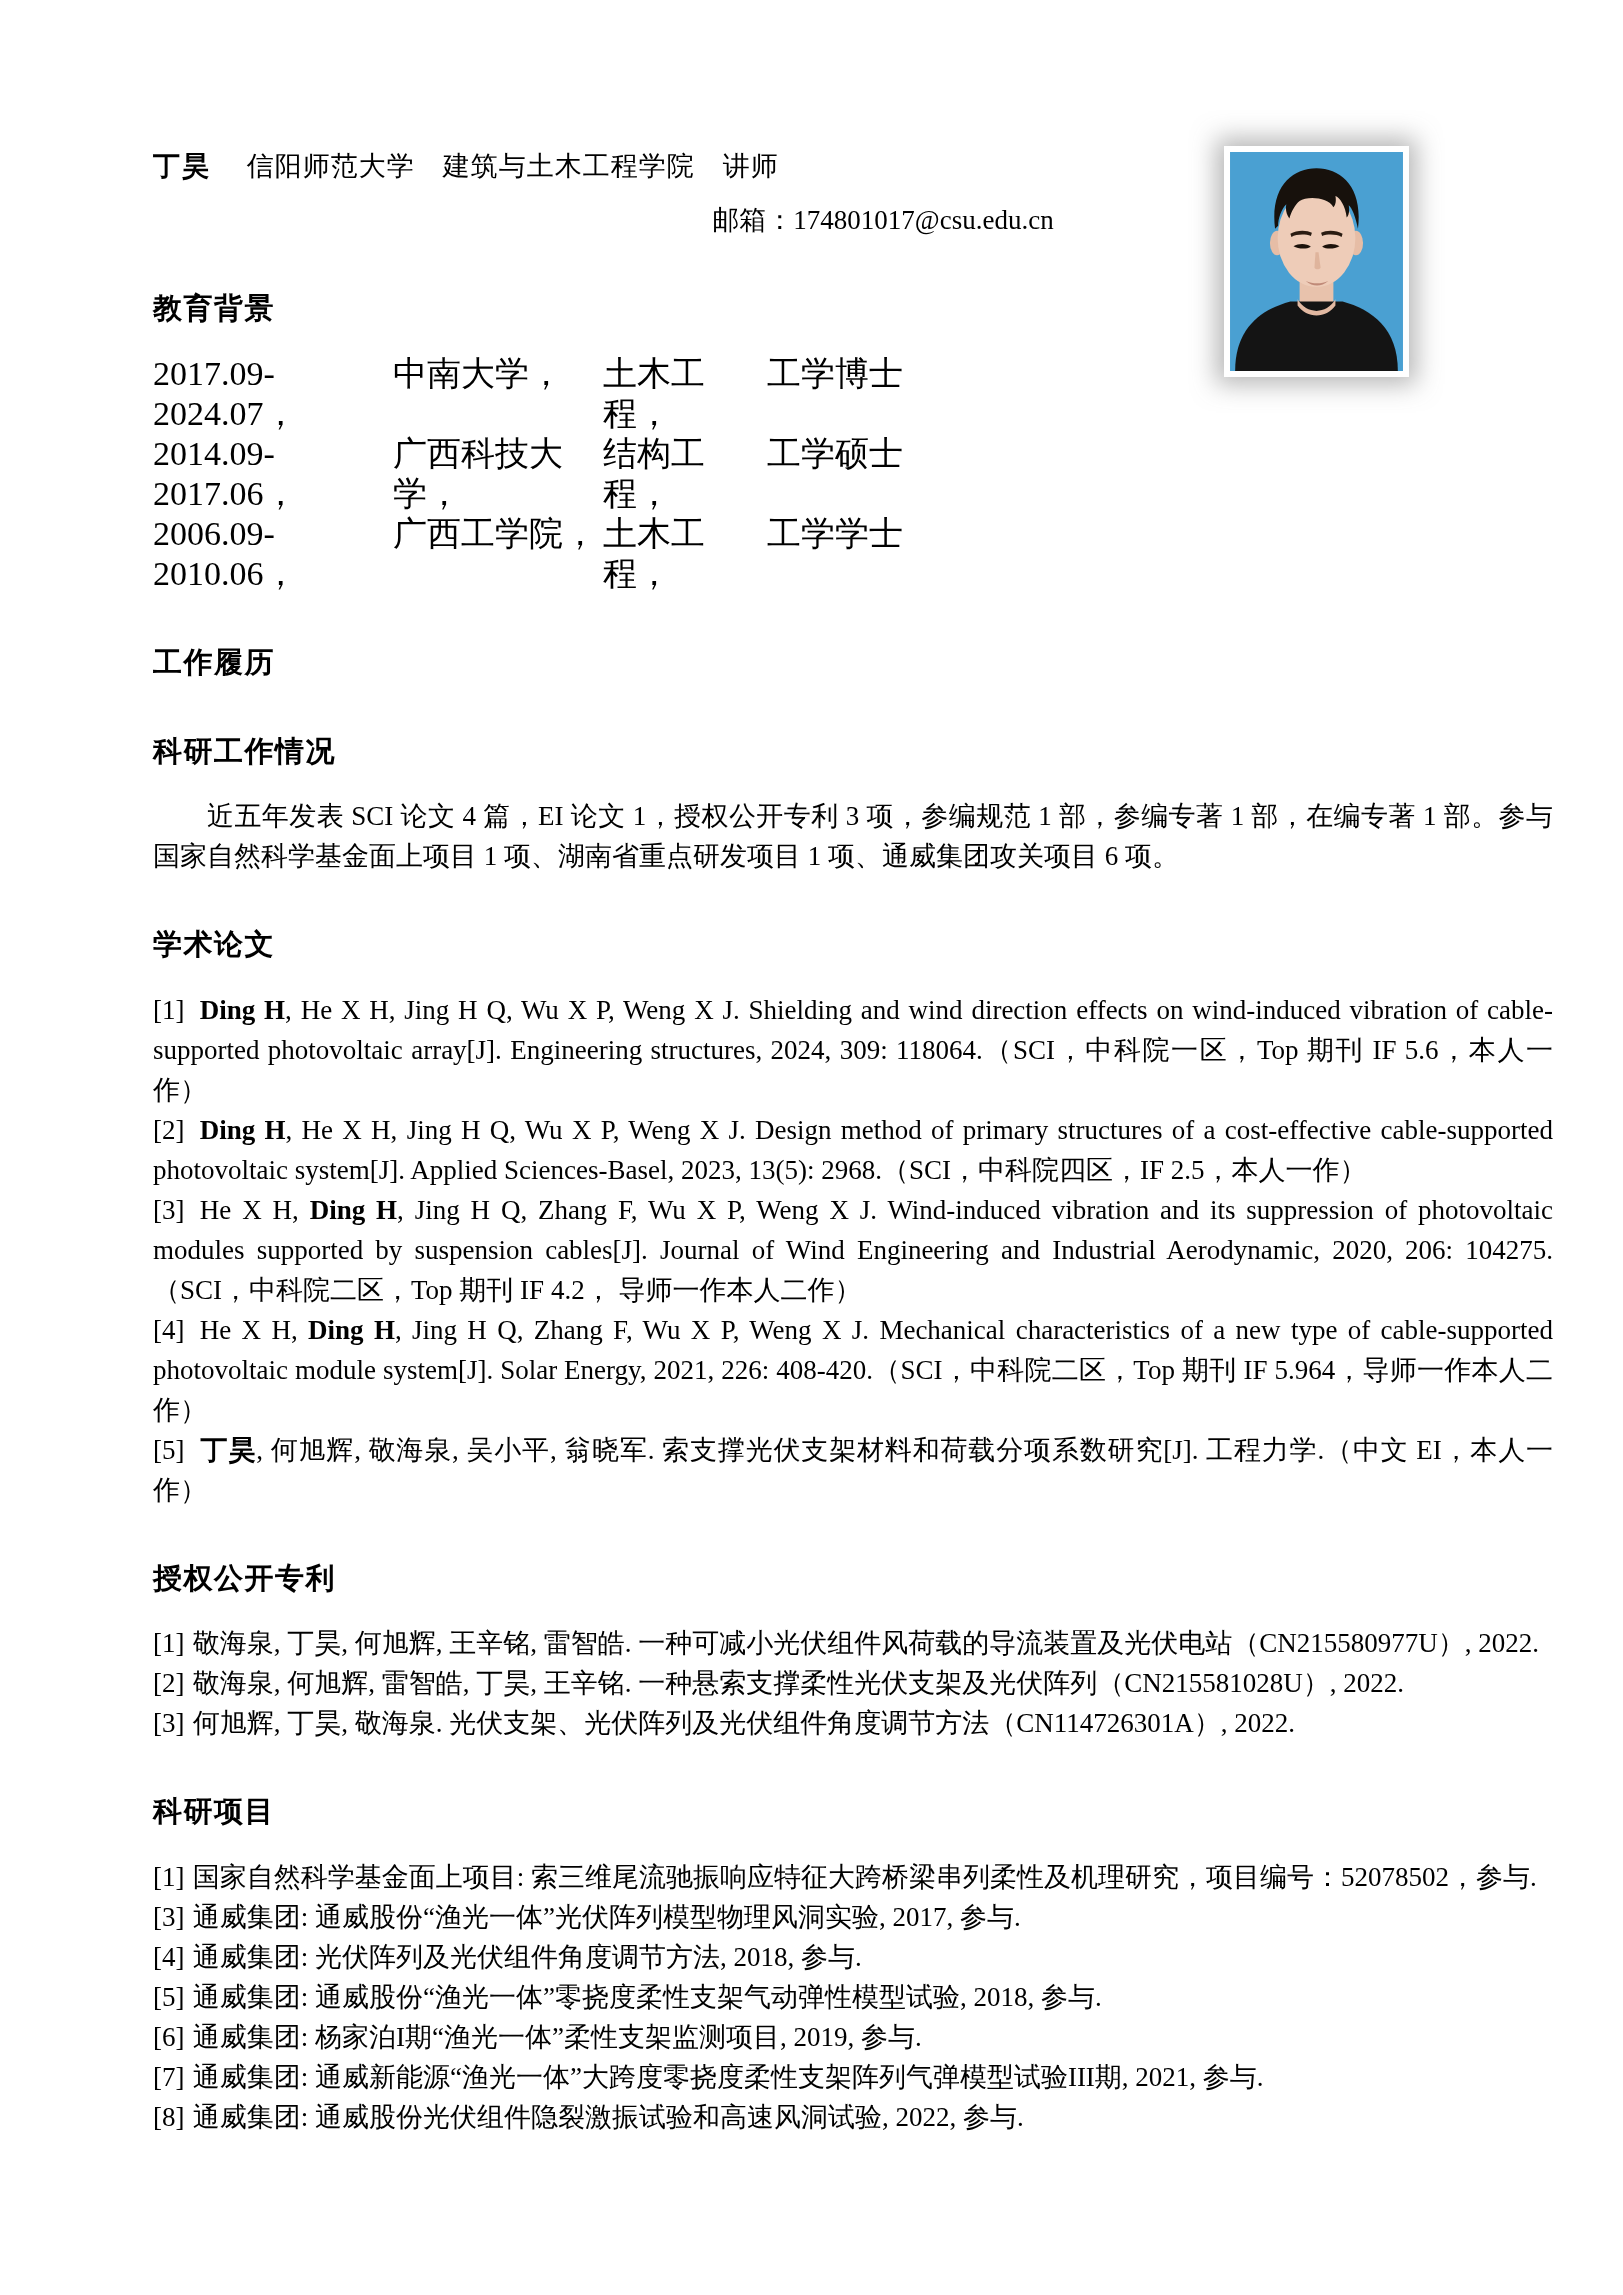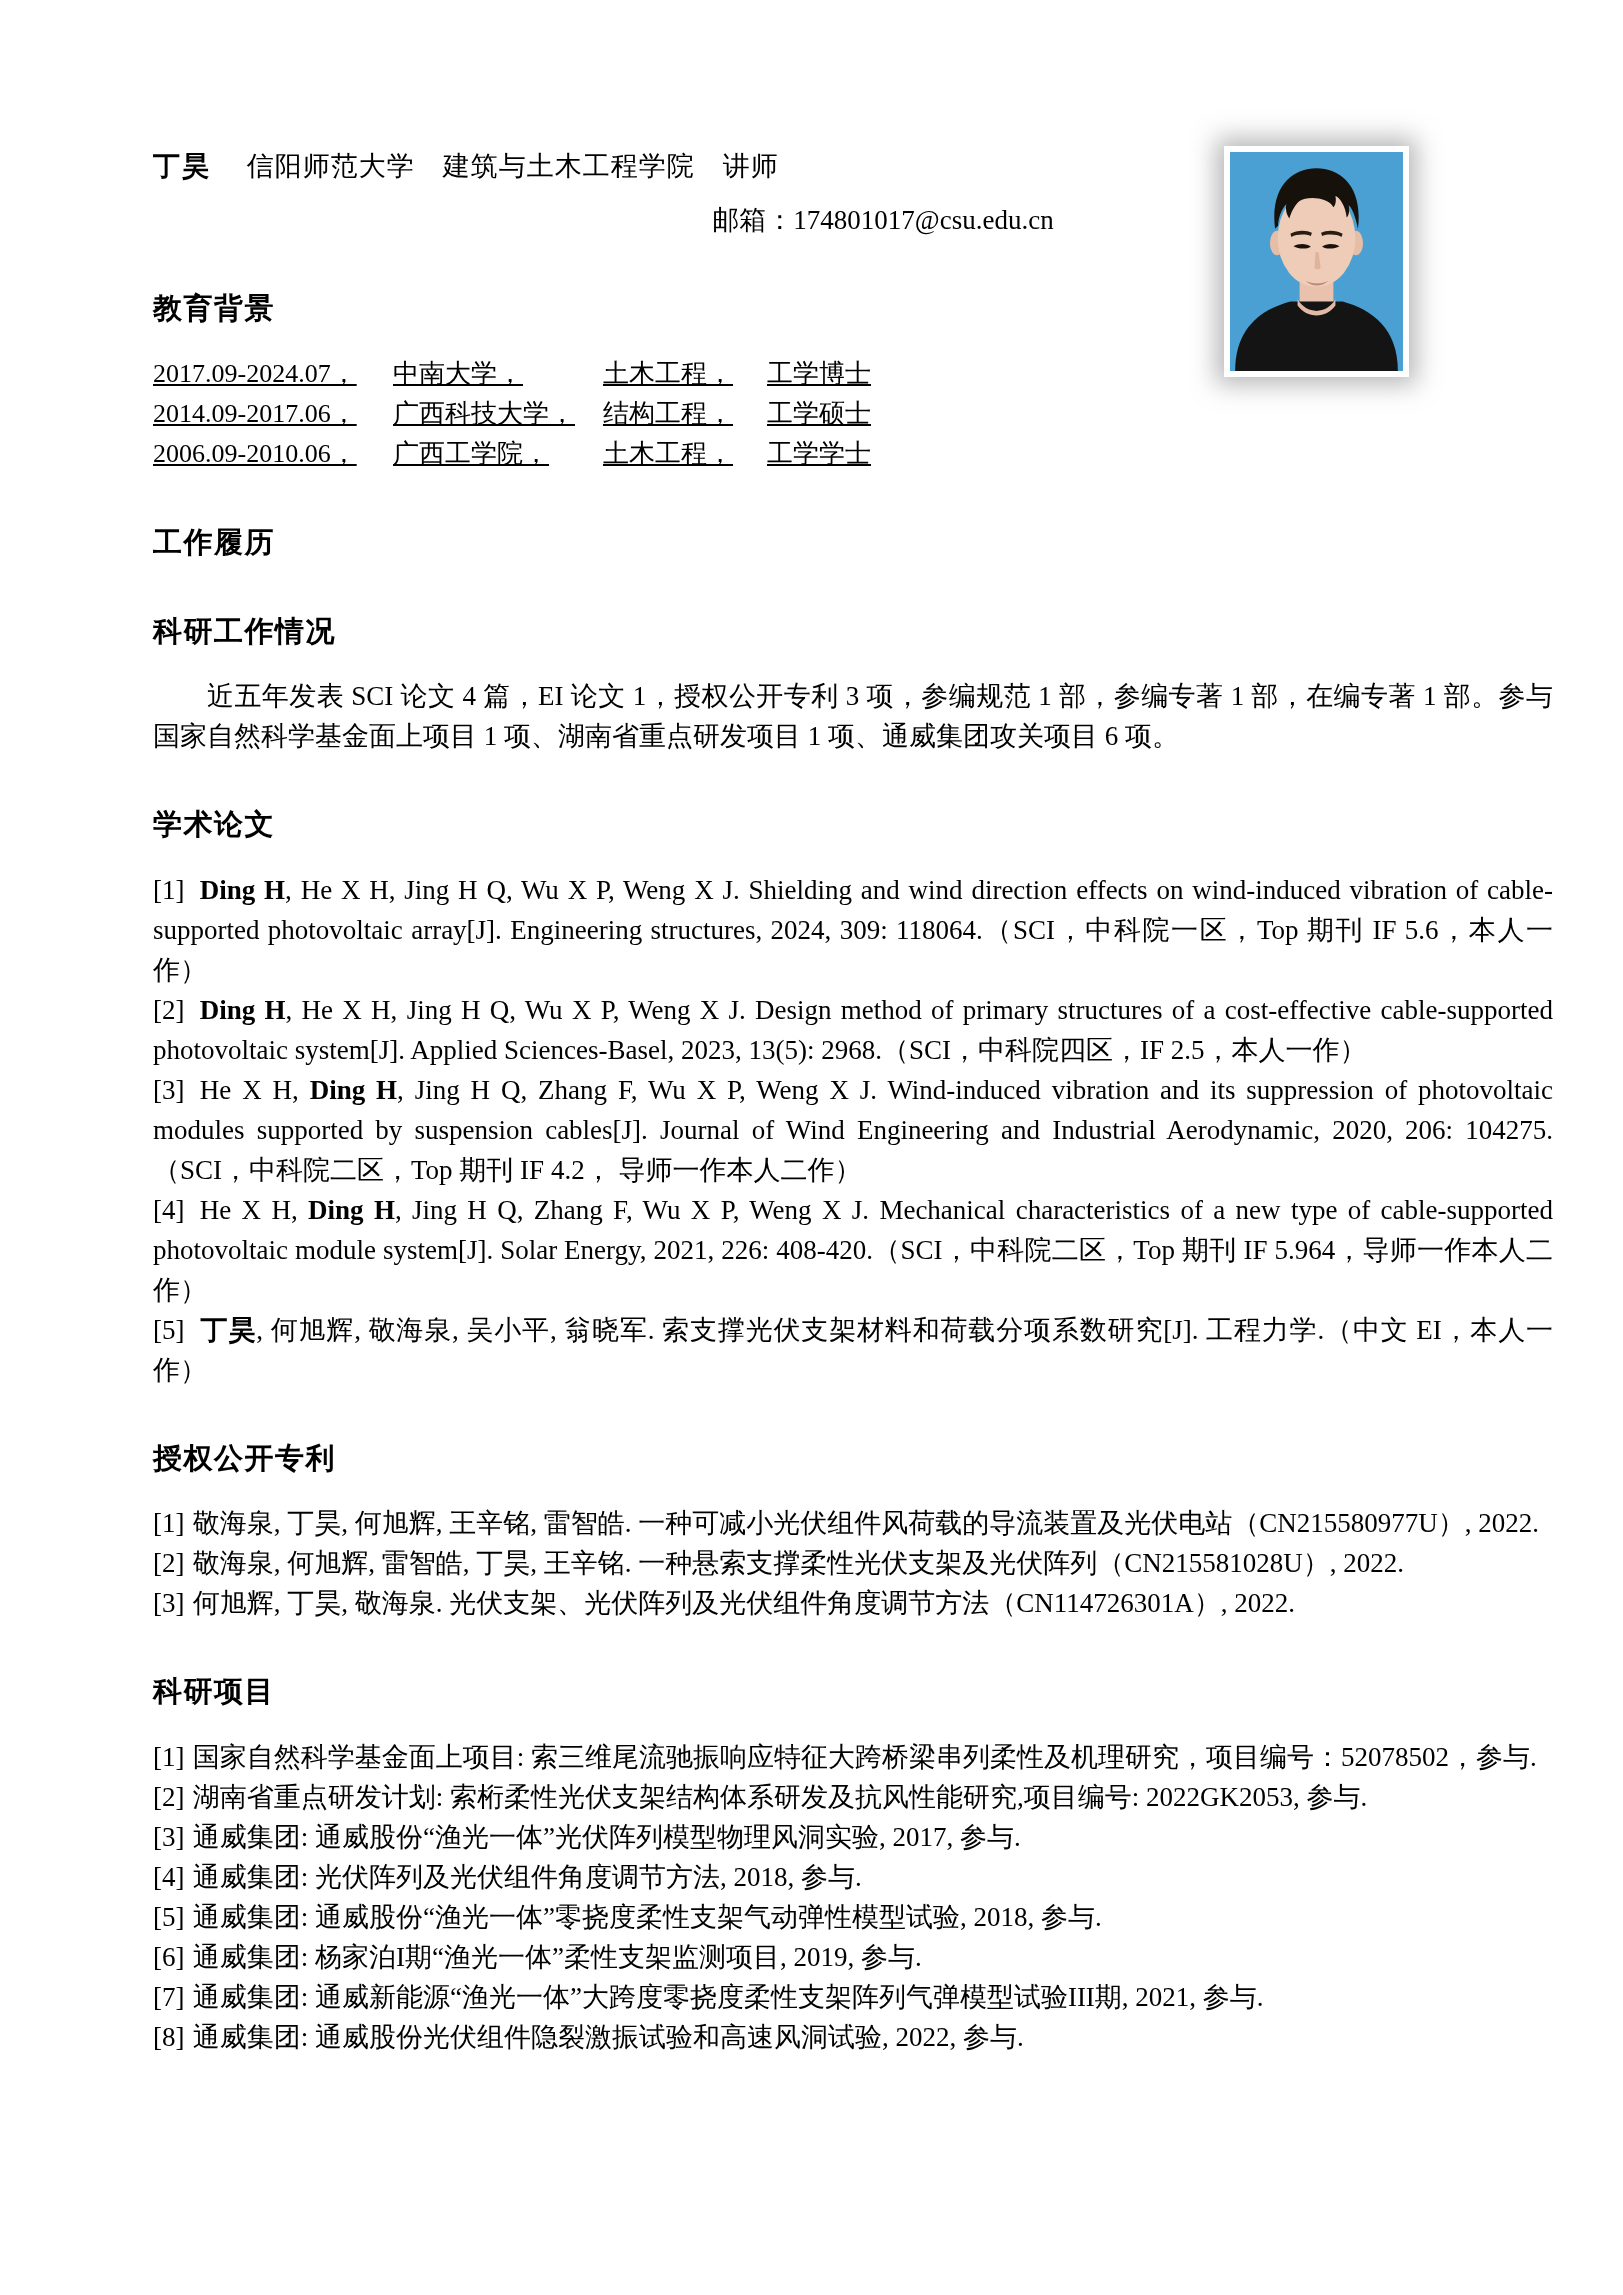--- a/index.html
+++ b/index.html
@@ -25,21 +25,21 @@
   .aff{letter-spacing:1px;word-spacing:9.2px;}
   .email-line{padding-left:60px;text-align:center;}
   h2{
     font-family:"Liberation Sans","DejaVu Sans",sans-serif;
     font-size:29px;font-weight:700;
     margin:49px 0 24.5px 0;letter-spacing:1.5px;
   }
   .edu-row{
     display:grid;
     grid-template-columns:240px 210px 164px auto;
-    font-size:26px;line-height:40px;text-decoration:underline;
+    font-size:34px;line-height:40px;
   }
   .plain{font-size:27px;line-height:40px;margin:0;}
   .para{
     font-size:27px;line-height:40px;margin:0;
     text-align:justify;text-indent:54px;
   }
   .item{
     font-size:27px;line-height:40px;margin:0;
     text-align:justify;
   }
@@ -162,23 +162,20 @@
       <span class="idx">[3]</span><span>何旭辉, 丁昊, 敬海泉. 光伏支架、光伏阵列及光伏组件角度调节方法（CN114726301A）, 2022.</span>
     </p>
   </div>
 
   <h2>科研项目</h2>
   <div class="list-tight">
     <p class="item">
       <span class="idx">[1]</span><span>国家自然科学基金面上项目: 索三维尾流驰振响应特征大跨桥梁串列柔性及机理研究，项目编号：52078502，参与.</span>
     </p>
     <p class="item">
-      <span class="idx">[2]</span><span>湖南省重点研发计划: 索桁柔性光伏支架结构体系研发及抗风性能研究,项目编号: 2022GK2053, 参与.</span>
-    </p>
-    <p class="item">
       <span class="idx">[3]</span><span>通威集团: 通威股份“渔光一体”光伏阵列模型物理风洞实验, 2017, 参与.</span>
     </p>
     <p class="item">
       <span class="idx">[4]</span><span>通威集团: 光伏阵列及光伏组件角度调节方法, 2018, 参与.</span>
     </p>
     <p class="item">
       <span class="idx">[5]</span><span>通威集团: 通威股份“渔光一体”零挠度柔性支架气动弹性模型试验, 2018, 参与.</span>
     </p>
     <p class="item">
       <span class="idx">[6]</span><span>通威集团: 杨家泊I期“渔光一体”柔性支架监测项目, 2019, 参与.</span>

